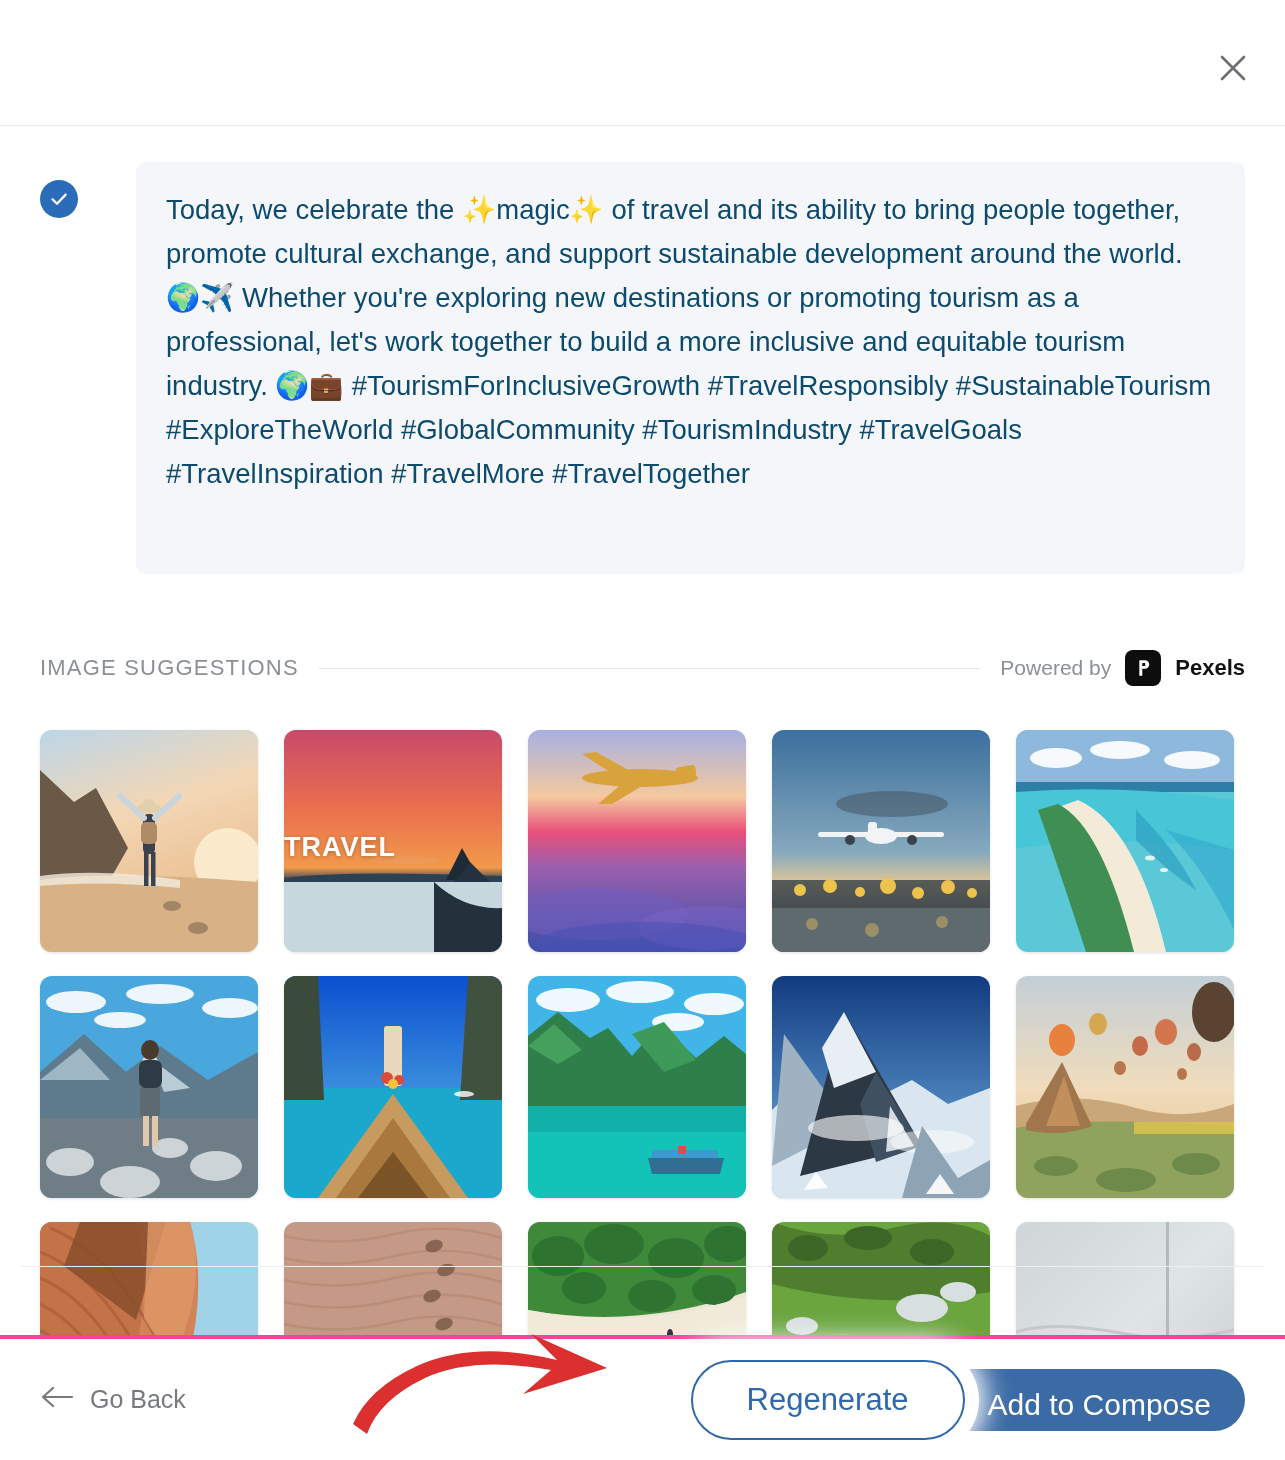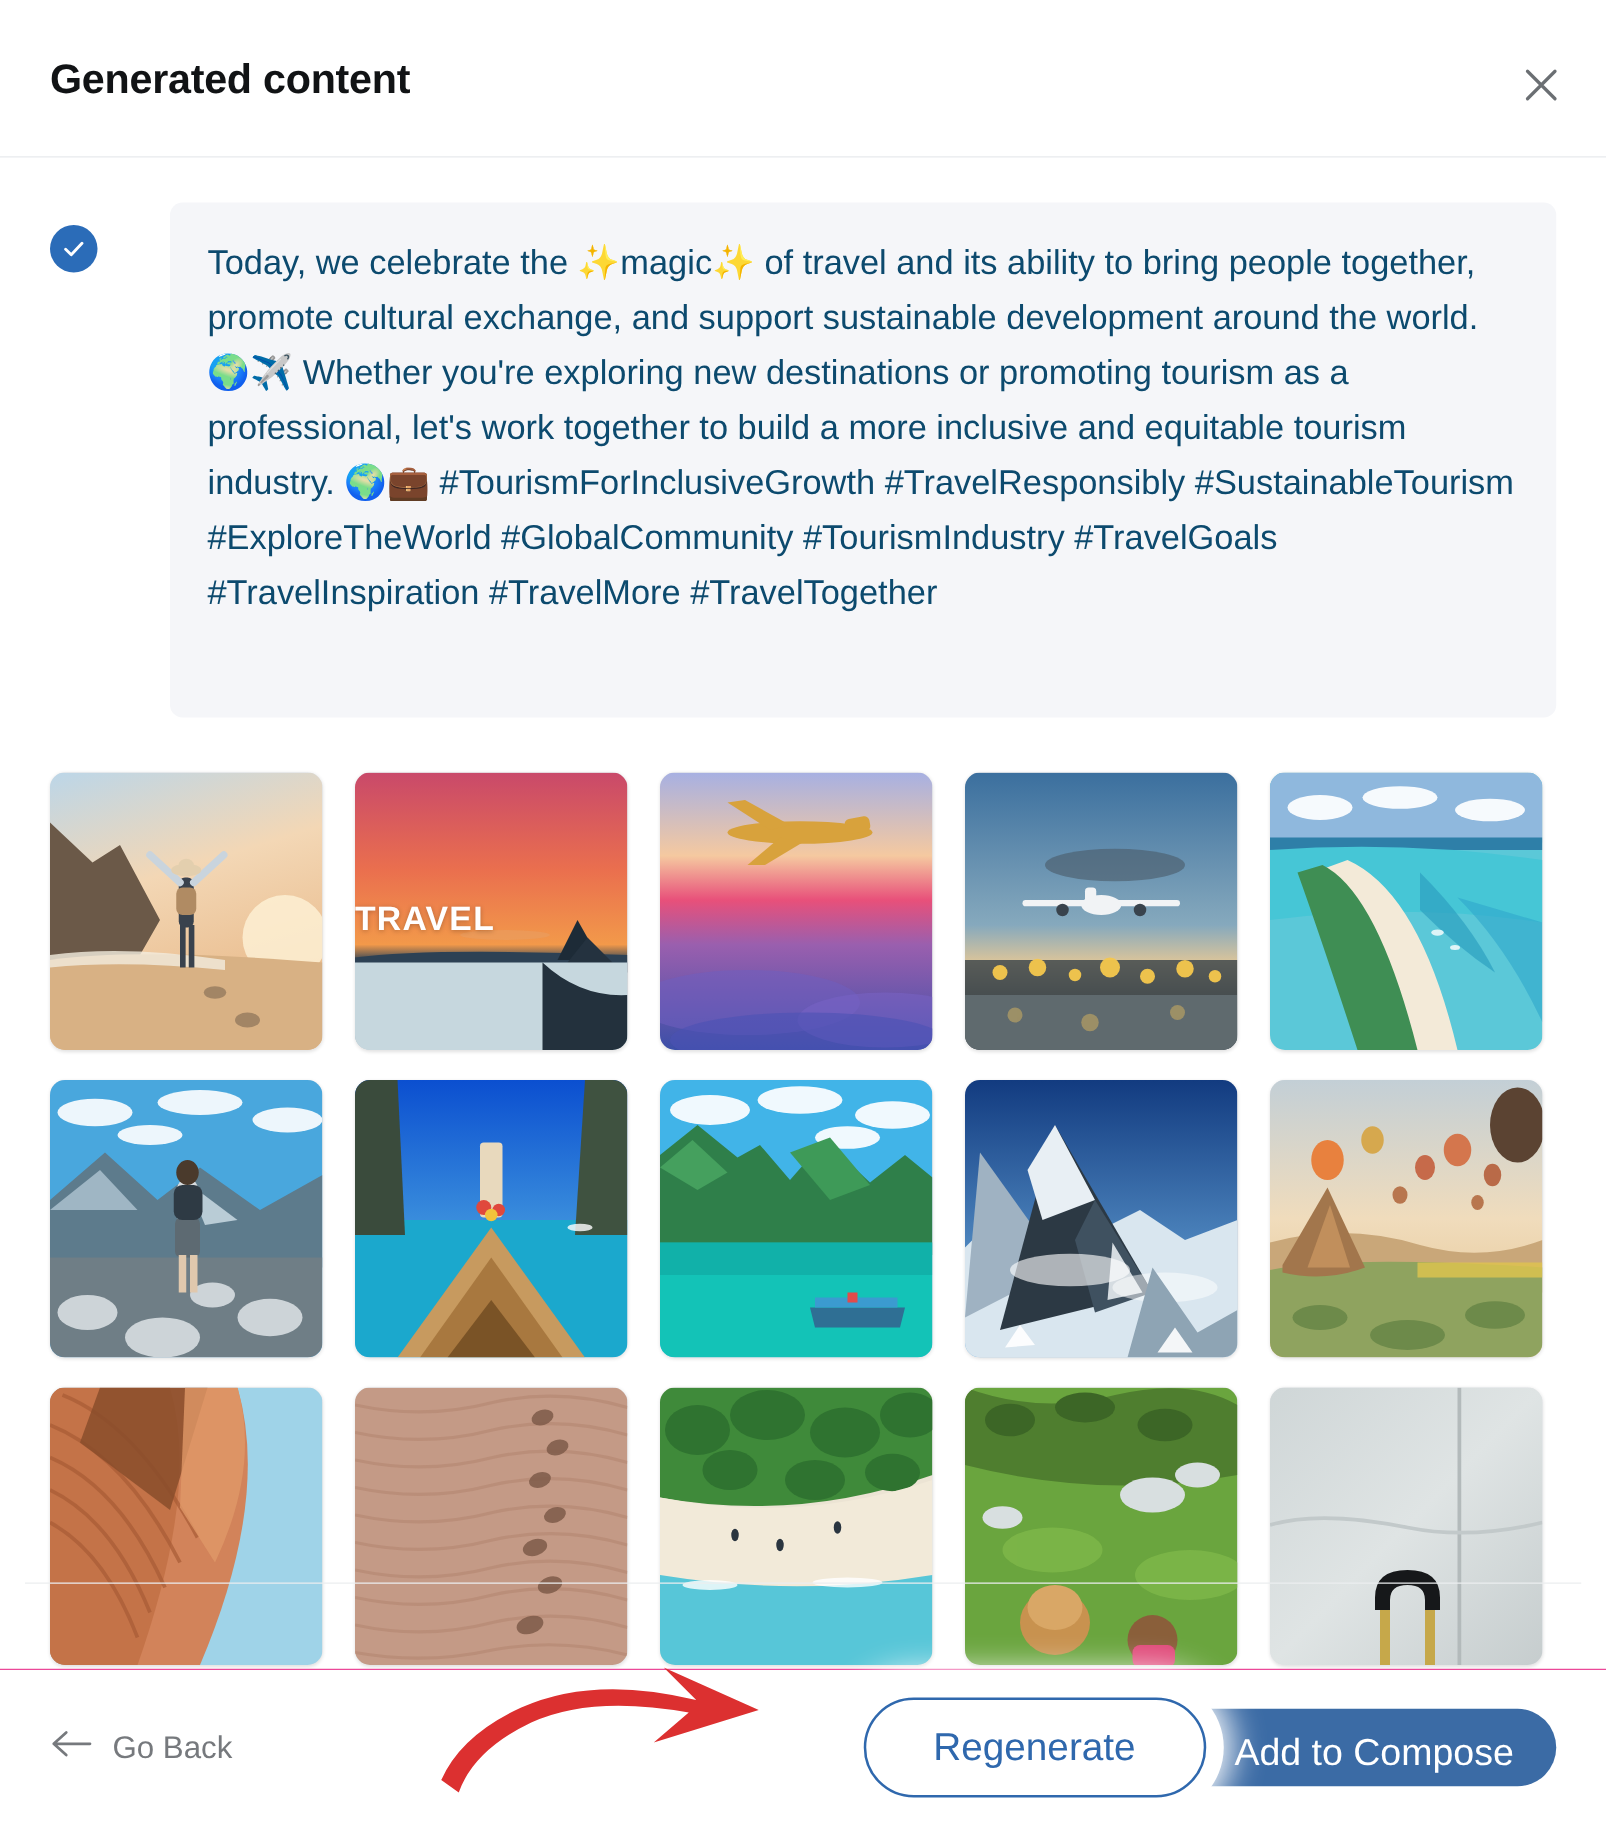--- a/index.html
+++ b/index.html
@@ -130,21 +130,21 @@
 
   .faint-rule {
     position: absolute; left: 20px; right: 20px; top: 1140px;
     height: 1px; background: #eceef0;
   }
 
   
   .modal-footer {
     position: absolute; left: 0; right: 0; bottom: 0;
     height: 125px;
-    border-top: 1px solid #ec4899;
+    border-top: 4px solid #ec4899;
     background: #ffffff;
     display: flex; align-items: center;
     padding: 0 40px;
   }
   .go-back {
     display: flex; align-items: center; gap: 16px;
     color: #76797d; font-size: 25px; cursor: pointer;
   }
   .footer-actions {
     margin-left: auto;
@@ -190,41 +190,54 @@
     pointer-events: none;
     z-index: 4;
   }
 </style>
 </head>
 <body>
 
 <div class="modal">
 
   <div class="modal-header">
-    <div class="modal-title">Generated content</div>
     <div class="close-btn">
       <svg width="30" height="30" viewBox="0 0 30 30" aria-hidden="true">
         <path d="M4 4 L26 26 M26 4 L4 26" stroke="#6b6f73" stroke-width="2.6" stroke-linecap="round"></path>
       </svg>
     </div>
   </div>
 
   <div class="modal-body">
 
     <div class="content-row">
       <div class="check-badge">
         <svg width="22" height="22" viewBox="0 0 22 22" aria-hidden="true">
           <path d="M4.5 11.4 L9 15.8 L17.6 6.6" fill="none" stroke="#ffffff" stroke-width="2.3" stroke-linecap="round" stroke-linejoin="round"></path>
         </svg>
       </div>
       <div class="content-box">
         <div class="content-text">Today, we celebrate the ✨magic✨ of travel and its ability to bring people together, promote cultural exchange, and support sustainable development around the world. 🌍✈️ Whether you're exploring new destinations or promoting tourism as a professional, let's work together to build a more inclusive and equitable tourism industry. 🌍💼 #TourismForInclusiveGrowth #TravelResponsibly #SustainableTourism #ExploreTheWorld #GlobalCommunity #TourismIndustry #TravelGoals #TravelInspiration #TravelMore #TravelTogether</div>
       </div>
     </div>
 
+    <div class="suggest-head">
+      <div class="suggest-label">IMAGE SUGGESTIONS</div>
+      <div class="suggest-rule"></div>
+      <div class="powered">
+        <span class="powered-txt">Powered by</span>
+        <span class="pexels-mark">
+          <svg width="22" height="22" viewBox="0 0 24 24" aria-hidden="true">
+            <path d="M8 3.5 h6.2 a4.6 4.6 0 0 1 0 9.2 H11.2 V20.5 H8 Z" fill="#ffffff"></path>
+            <rect x="11.2" y="6.6" width="3.2" height="3.2" fill="#0d0d0d"></rect>
+          </svg>
+        </span>
+        <span class="pexels-name">Pexels</span>
+      </div>
+    </div>
 
     <div class="grid">
 
       <div class="thumb">
         <svg viewBox="0 0 218 222" preserveAspectRatio="none">
           <defs>
               <linearGradient id="g1" x1="0" y1="0" x2="0.3" y2="1">
             <stop offset="0" stop-color="#bcd6e8"></stop>
                 <stop offset="0.45" stop-color="#f3d7b5"></stop>
             <stop offset="1" stop-color="#e8b887"></stop>

